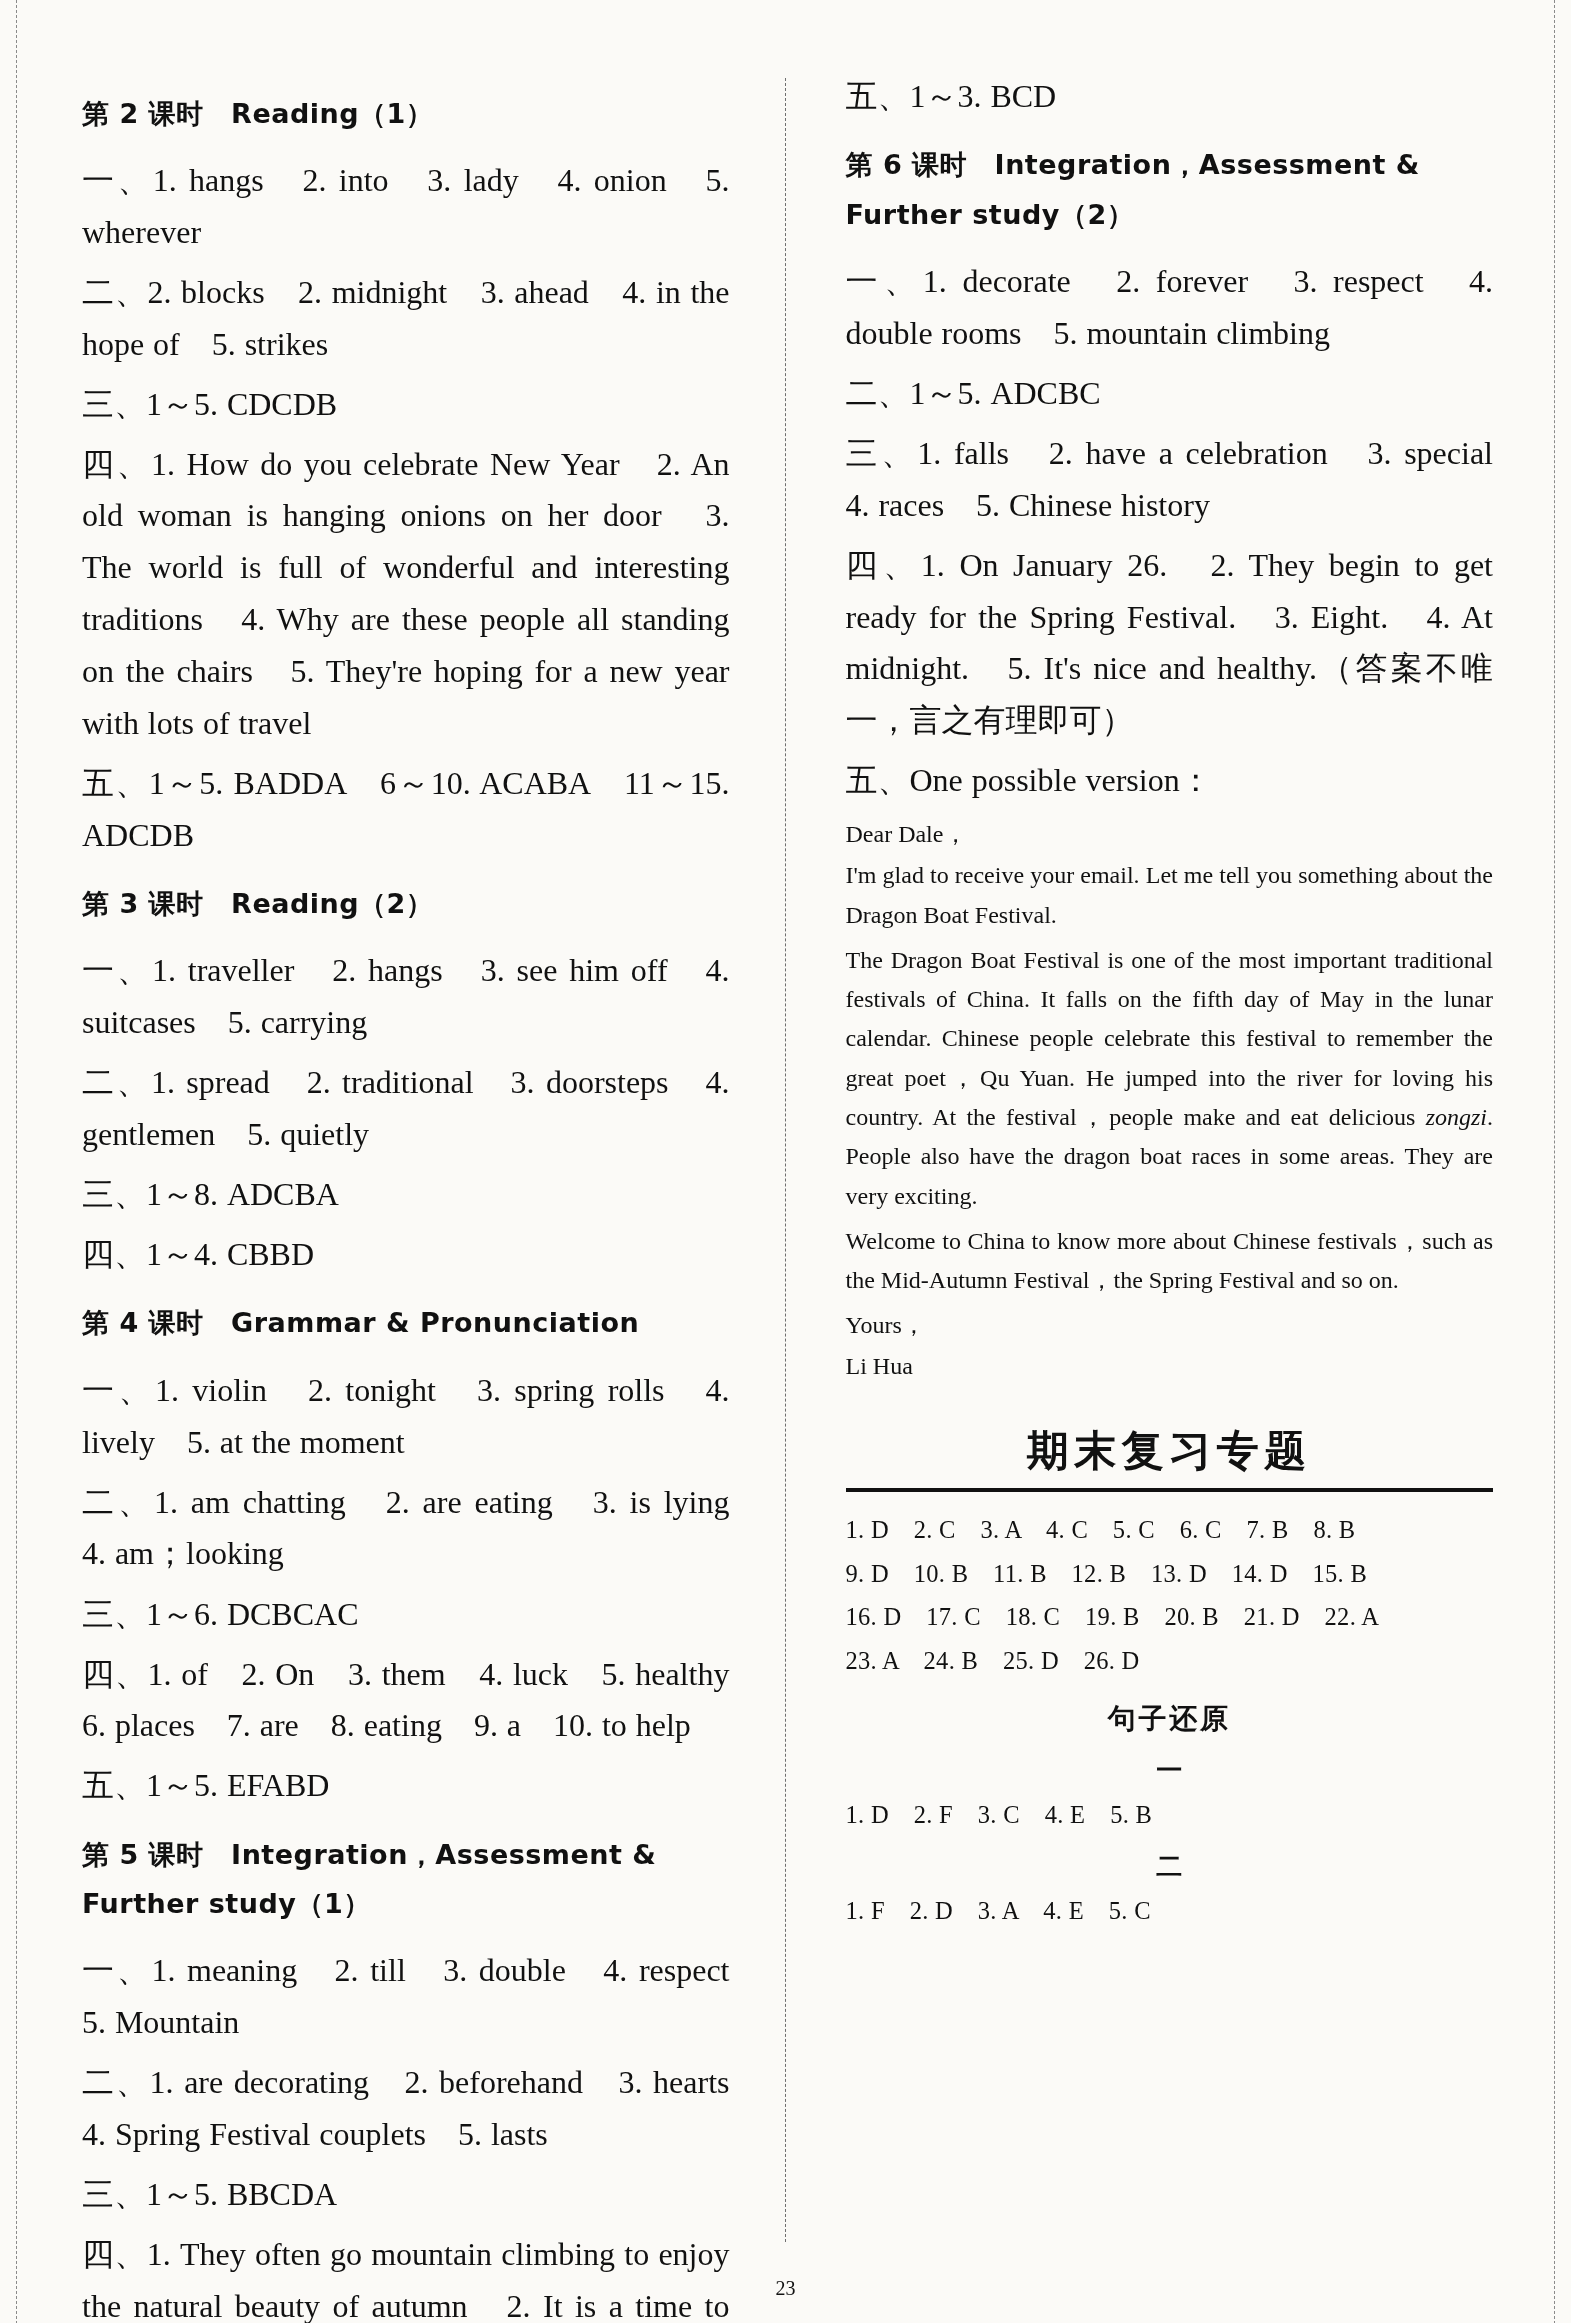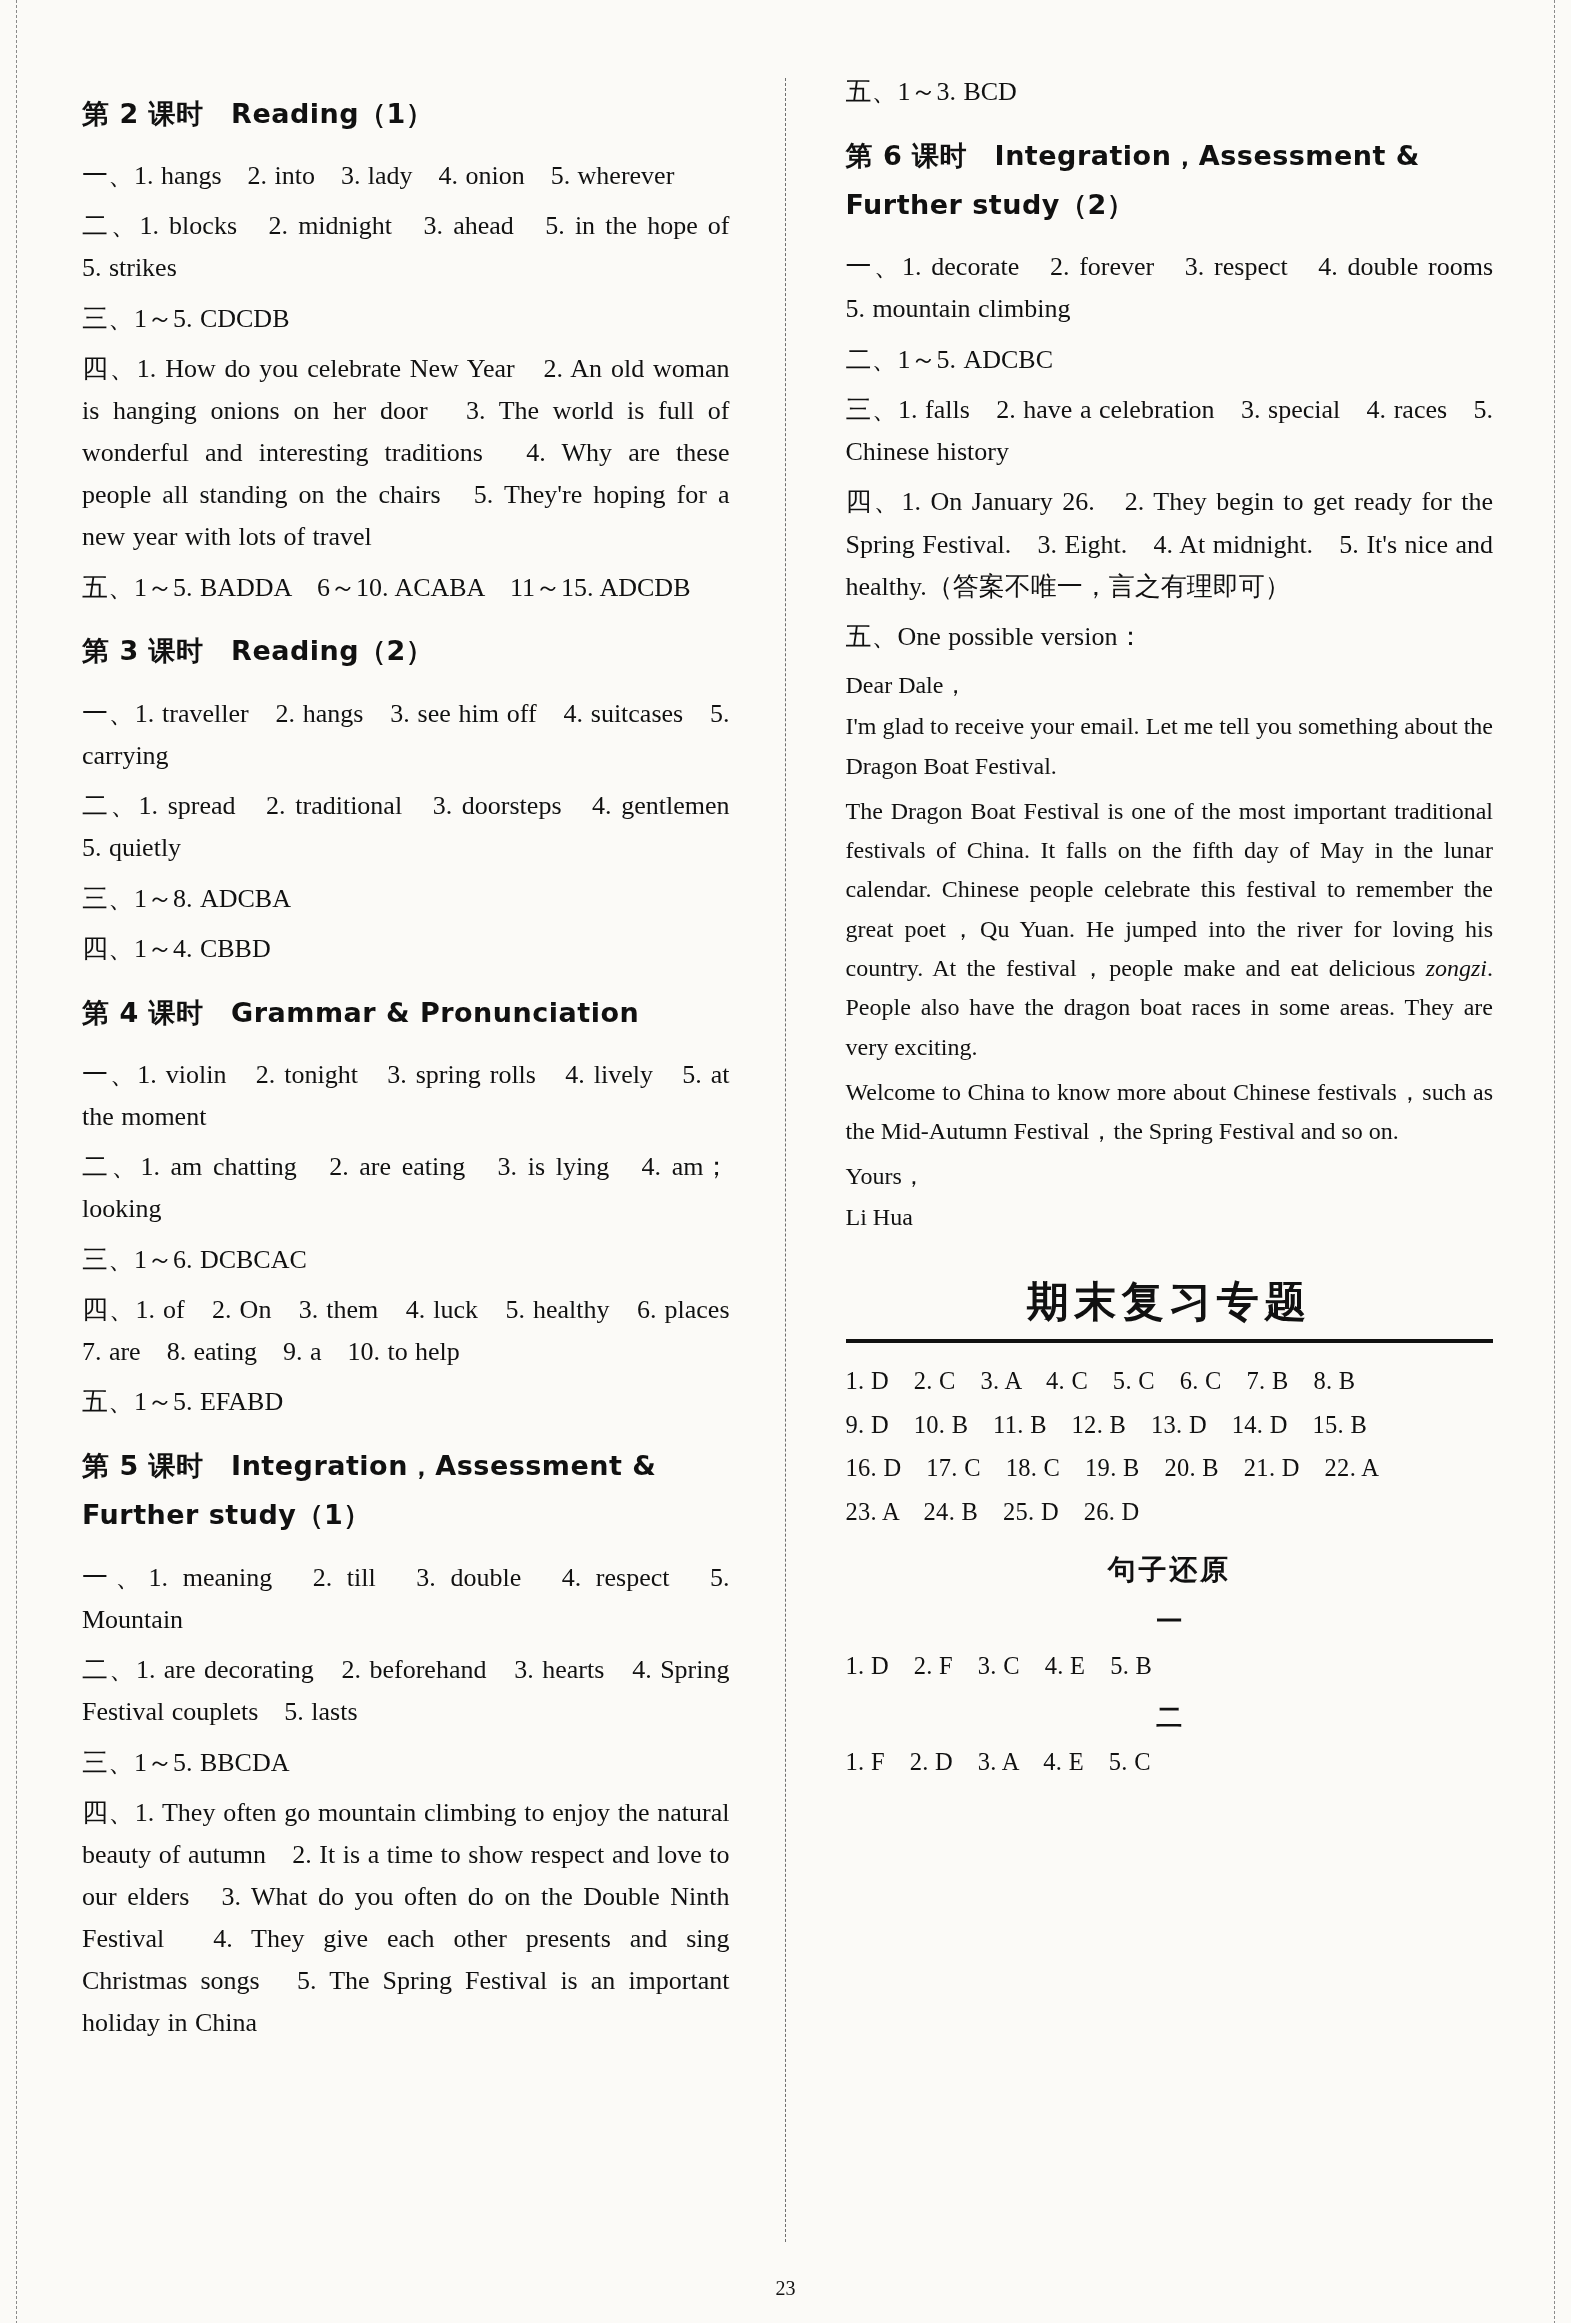--- a/index.html
+++ b/index.html
@@ -66,21 +66,21 @@
     font-weight: 700;
     letter-spacing: 0.5px;
     margin: 23.6px 0 22px 0;
     line-height: 1.42;
   }
   .lesson-title.second-line {
     margin-top: -11px;
   }
 
   .ans {
-    font-size: 26px;
+    font-size: 32px;
     line-height: 1.62;
     margin: 0 0 8.2px 0;
     text-align: justify;
     text-justify: inter-word;
     word-spacing: 0.9px;
   }
   .ans.just { text-align-last: left; }
 
   .para {
     font-size: 24px;
@@ -142,21 +142,21 @@
 <div class="edge-rule left"></div>
 <div class="edge-rule right"></div>
 <div class="center-rule"></div>
 
 <div class="columns">
 
   <div class="col left">
 
     <div class="lesson-title">第 2 课时　Reading（1）</div>
     <p class="ans">一、1. hangs　2. into　3. lady　4. onion　5. wherever</p>
-    <p class="ans">二、1. blocks　2. midnight　3. ahead　5. in the hope of　5. strikes</p>
+    <p class="ans">二、2. blocks　2. midnight　3. ahead　4. in the hope of　5. strikes</p>
     <p class="ans">三、1～5. CDCDB</p>
     <p class="ans just">四、1. How do you celebrate New Year　2. An old woman is hanging onions on her door　3. The world is full of wonderful and interesting traditions　4. Why are these people all standing on the chairs　5. They're hoping for a new year with lots of travel</p>
     <p class="ans">五、1～5. BADDA　6～10. ACABA　11～15. ADCDB</p>
 
     <div class="lesson-title">第 3 课时　Reading（2）</div>
     <p class="ans">一、1. traveller　2. hangs　3. see him off　4. suitcases　5. carrying</p>
     <p class="ans just">二、1. spread　2. traditional　3. doorsteps　4. gentlemen　5. quietly</p>
     <p class="ans">三、1～8. ADCBA</p>
     <p class="ans">四、1～4. CBBD</p>
 

